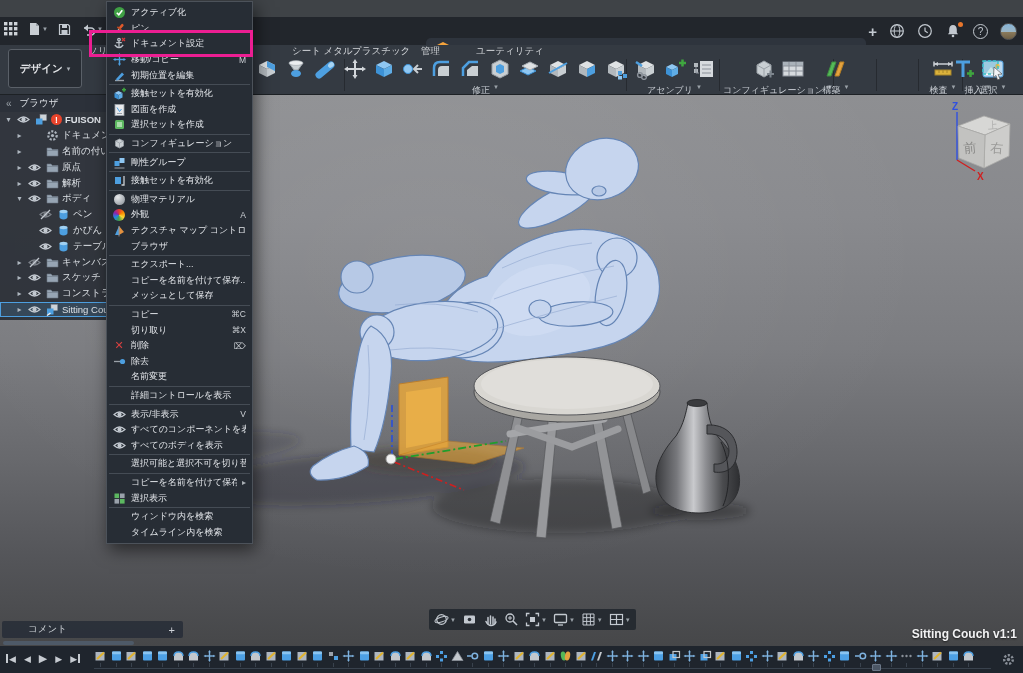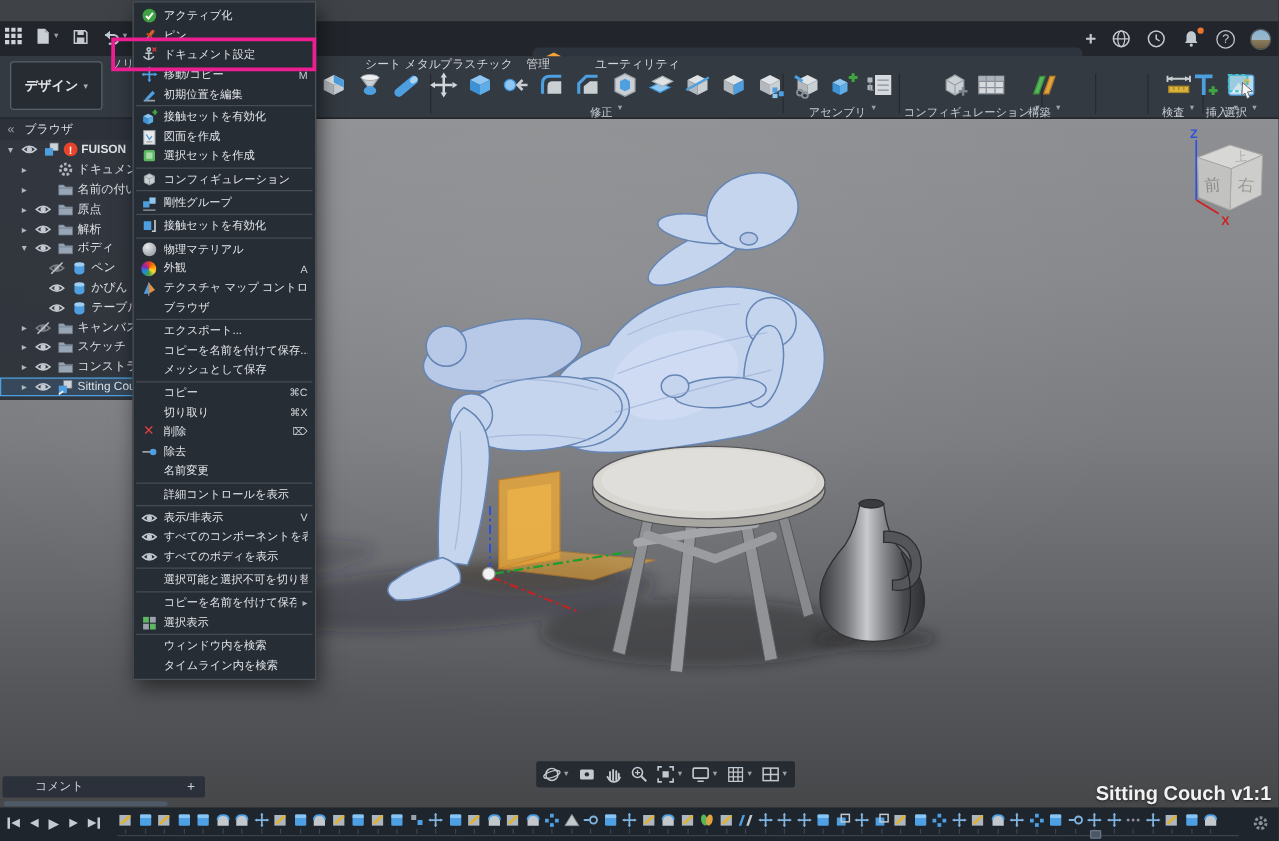--- a/index.html
+++ b/index.html
@@ -84,26 +84,26 @@
   .viewcube { position:absolute; left:935px; top:100px; z-index:15; }
   
   .navbar {
     position:absolute; left:429px; top:609px; height:21px; z-index:25;
     background:rgba(36,41,48,.94); border-radius:2px; display:flex; align-items:center; padding:0 5px; gap:6px;
   }
   .nav-it { display:flex; align-items:center; gap:1px; }
   .nav-caret { font-size:6px; color:#9aa1a8; }
   
   .comment {
-    position:absolute; left:2px; top:621px; width:162px; height:17px; z-index:25;
+    position:absolute; left:2px; top:621px; width:181px; height:17px; z-index:25;
     background:rgba(41,47,56,.92); border-radius:2px; display:flex; align-items:center;
     font-size:9.5px; color:#cfd3d8; padding-left:26px;
   }
   .cm-add { margin-left:auto; margin-right:8px; font-size:11px; color:#cfd3d8; }
-  .statusver { position:absolute; right:6px; top:627px; z-index:25; font-size:16px; font-weight:bold; color:#f2f2f3; text-shadow:0 1px 2px rgba(0,0,0,.6); }
+  .statusver { position:absolute; right:6px; top:627px; z-index:25; font-size:12px; font-weight:bold; color:#f2f2f3; text-shadow:0 1px 2px rgba(0,0,0,.6); }
   .tl-scroll { position:absolute; left:3px; top:641px; width:131px; height:4px; border-radius:2px; background:#4e5a68; z-index:25; }
   
   .timeline { position:absolute; left:0; top:646px; width:1023px; height:27px; background:#1f252d; z-index:30; }
   #playback { position:absolute; left:6px; top:6px; display:flex; gap:8px; align-items:center; color:#c6cbd1; }
   .pb { display:flex; align-items:center; gap:1px; font-size:9px; }
   .pb .big { font-size:11px; }
   .pb-bar { width:2px; height:9px; background:#c6cbd1; }
   #tl-features { position:absolute; left:94px; top:4px; display:flex; gap:2.5px; }
   .tl-cell { display:flex; flex-direction:column; align-items:center; width:13px; }
   .tl-tick { width:1px; height:4px; background:#39424d; margin-top:1px; }

